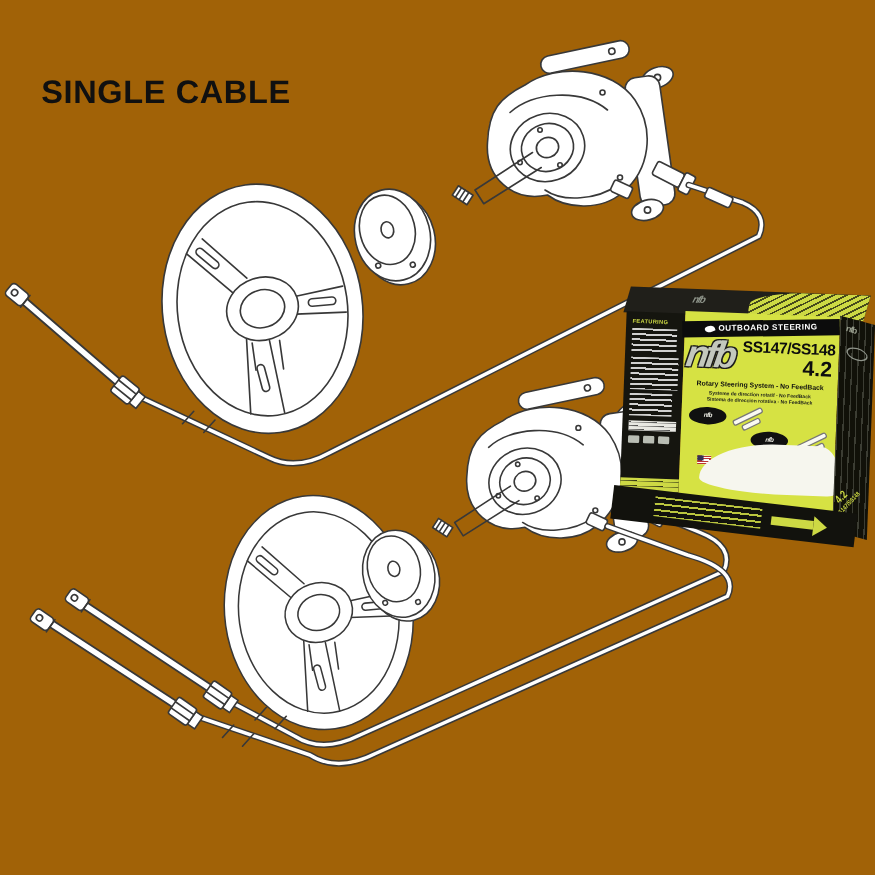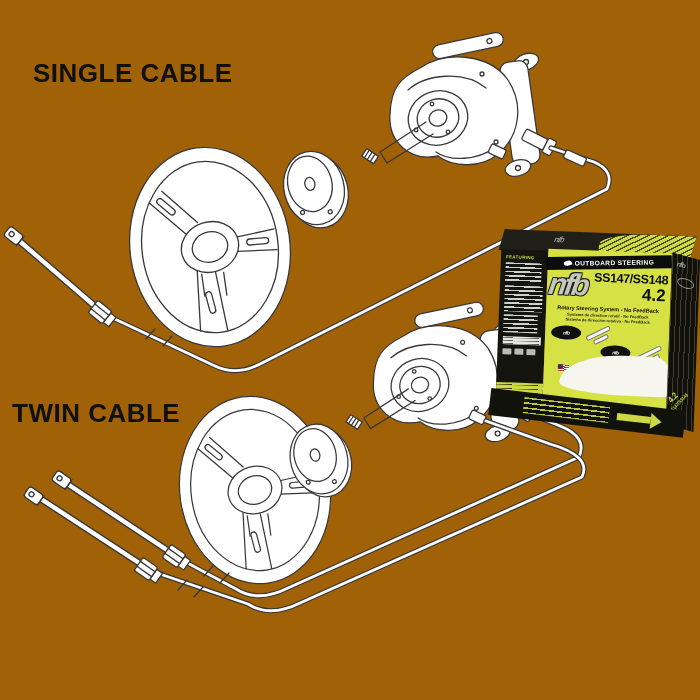--- a/index.html
+++ b/index.html
@@ -79,21 +79,20 @@
   .side-bottom{position:absolute;left:-6px;bottom:20px;transform:rotate(-54deg);text-align:center;}
   .side-ver{font-size:8px;font-weight:700;color:#cdd944;}
   .side-model{font-size:4.5px;font-weight:700;color:#cdd944;white-space:nowrap;}
 </style>
 </head>
 <body>
 
 <div id="canvas">
 
   <div class="section-label" id="label-single">SINGLE CABLE</div>
-  <div class="section-label" id="label-twin">TWIN CABLE</div>
 
   <svg width="700" height="700" viewBox="0 0 700 700" stroke="#383838" fill="none" stroke-width="1.3" stroke-linejoin="round" stroke-linecap="round">
 
     <defs>
 
       <g id="helm">
         <rect transform="translate(28,-72) rotate(-12)" x="-34" y="-7" width="72" height="14" rx="7" fill="#fff"></rect>
         <circle transform="translate(28,-72) rotate(-12)" cx="24" cy="0" r="2.5"></circle>
         <ellipse transform="translate(88,-56) rotate(-20)" rx="13" ry="8" fill="#fff"></ellipse>
         <circle cx="88" cy="-56" r="2.5"></circle>

